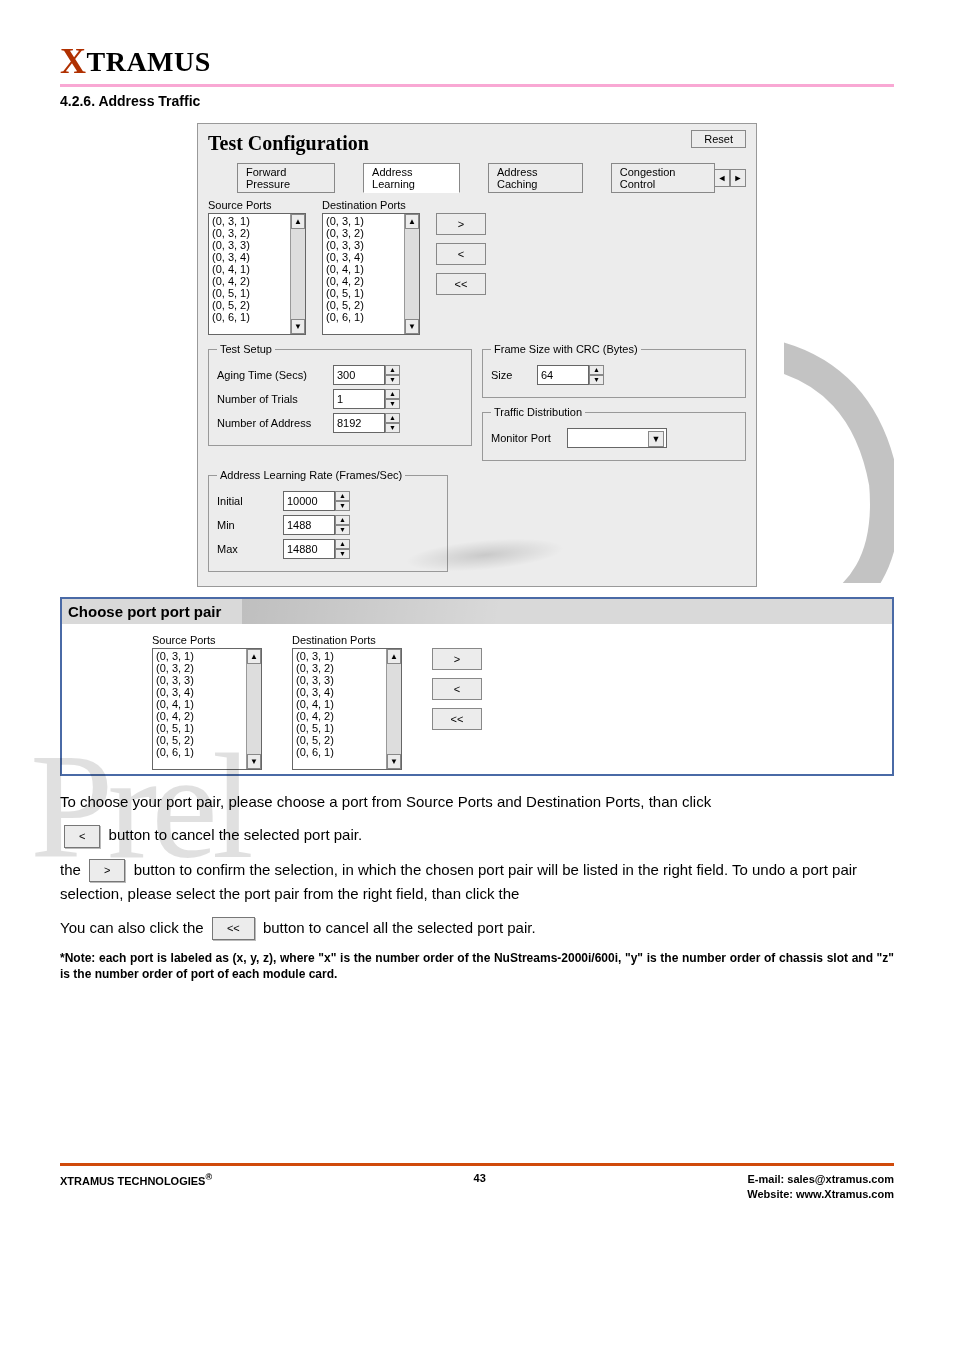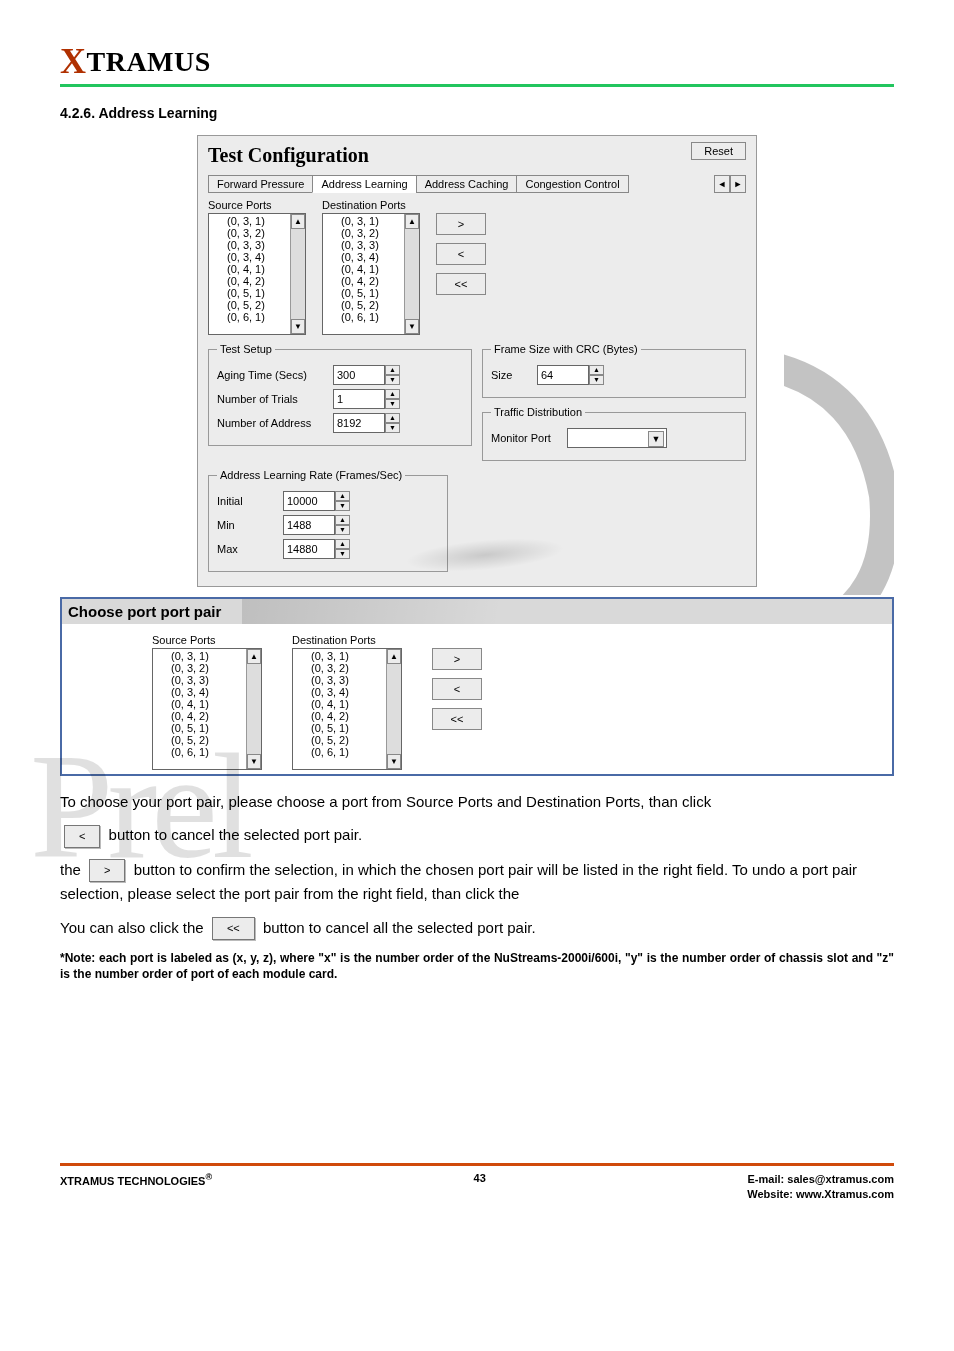--- a/index.html
+++ b/index.html
@@ -1,36 +1,36 @@
 <!DOCTYPE html>
 <html><head>
 <meta charset="utf-8">
 <style>
   * { box-sizing: border-box; margin: 0; padding: 0; }
   body { font-family: Arial, sans-serif; background: #fff; width: 954px; position: relative; }
   .page { padding: 40px 60px 0 60px; }
-  .logo-row { border-bottom: 3px solid #22c55e; padding-bottom: 2px; margin-bottom: 18px; }
+  .logo-row { border-bottom: 3px solid #f9a8d4; padding-bottom: 2px; margin-bottom: 6px; }
   .logo { font-family: Georgia, serif; font-weight: bold; font-size: 28px; letter-spacing: 0.5px; }
   .logo .x { color: #b03000; font-size: 36px; vertical-align: -2px; }
   .section-title { font-weight: bold; font-size: 14px; color: #000; margin-bottom: 14px; }
 
   
   .figure { background: #ececec; border: 1px solid #999; width: 560px; margin: 0 auto 8px auto; padding: 8px 10px 14px 10px; position: relative; }
   .fig-title { font-family: "Times New Roman", serif; font-weight: bold; font-size: 20px; display: inline-block; }
   .reset-btn { position: absolute; right: 10px; top: 6px; font-size: 11px; padding: 2px 12px; background: #ececec; border: 1px solid #888; }
   .tabs { display: flex; align-items: center; margin-top: 8px; font-size: 11px; }
-  .tab { border: 1px solid #888; padding: 2px 8px; background: #ececec; margin-right: -1px; }
+  .tab { border: 1px solid #888; padding: 2px 8px; background: #ececec; margin-right: -1px; margin-left: 29px; }
   .tab.active { background: #fff; border-bottom-color: #fff; }
   .tab-arrows { margin-left: auto; display: flex; }
   .tab-arrow { border: 1px solid #888; width: 16px; height: 18px; display:flex; align-items:center; justify-content:center; font-size:9px; background:#ececec; }
   .body-panel { position: relative; }
   .ports-row { display: flex; gap: 16px; margin-top: 6px; }
   .ports-col { font-size: 11px; }
   .ports-label { margin-bottom: 2px; display:block; }
-  .listbox { background: #fff; border: 1px solid #666; width: 98px; height: 122px; font-size: 11px; padding: 1px 18px; overflow: hidden; position: relative; }
+  .listbox { background: #fff; border: 1px solid #666; width: 98px; height: 122px; font-size: 11px; padding: 1px 3px; overflow: hidden; position: relative; }
   .listbox .item { white-space: nowrap; }
   .scroll-col { position: absolute; right: 0; top: 0; bottom: 0; width: 15px; background: #ddd; border-left: 1px solid #999; display:flex; flex-direction:column; justify-content:space-between; }
   .scroll-btn { height: 15px; border: 1px solid #888; background:#ececec; display:flex; align-items:center; justify-content:center; font-size:8px; }
   .move-btns { display:flex; flex-direction:column; gap:8px; margin-top:14px; }
   .move-btn { width: 50px; height: 22px; border:1px solid #888; background:#ececec; font-size:11px; }
 
   fieldset.fs { border: 1px solid #999; font-size: 11px; padding: 6px 8px 8px 8px; margin-top: 8px; }
   fieldset.fs legend { font-size: 11px; padding: 0 3px; }
   .row2 { display:flex; gap: 10px; }
   .col2 { flex:1; }
@@ -69,21 +69,21 @@
   .footer .right { text-align:right; font-weight:bold; line-height:1.4; }
 </style>
 </head>
 <body>
 
 <div class="page">
   <div class="logo-row">
     <span class="logo"><span class="x">X</span><span>TRAMUS</span></span>
   </div>
 
-  <div class="section-title">4.2.6. Address Learning</div>
+  <div class="section-title">4.2.6. Address Traffic</div>
 
   <div style="position:relative;">
     <div class="figure">
       <span class="fig-title">Test Configuration</span>
       <button class="reset-btn">Reset</button>
 
       <div class="tabs">
         <div class="tab">Forward Pressure</div>
         <div class="tab active">Address Learning</div>
         <div class="tab">Address Caching</div>

